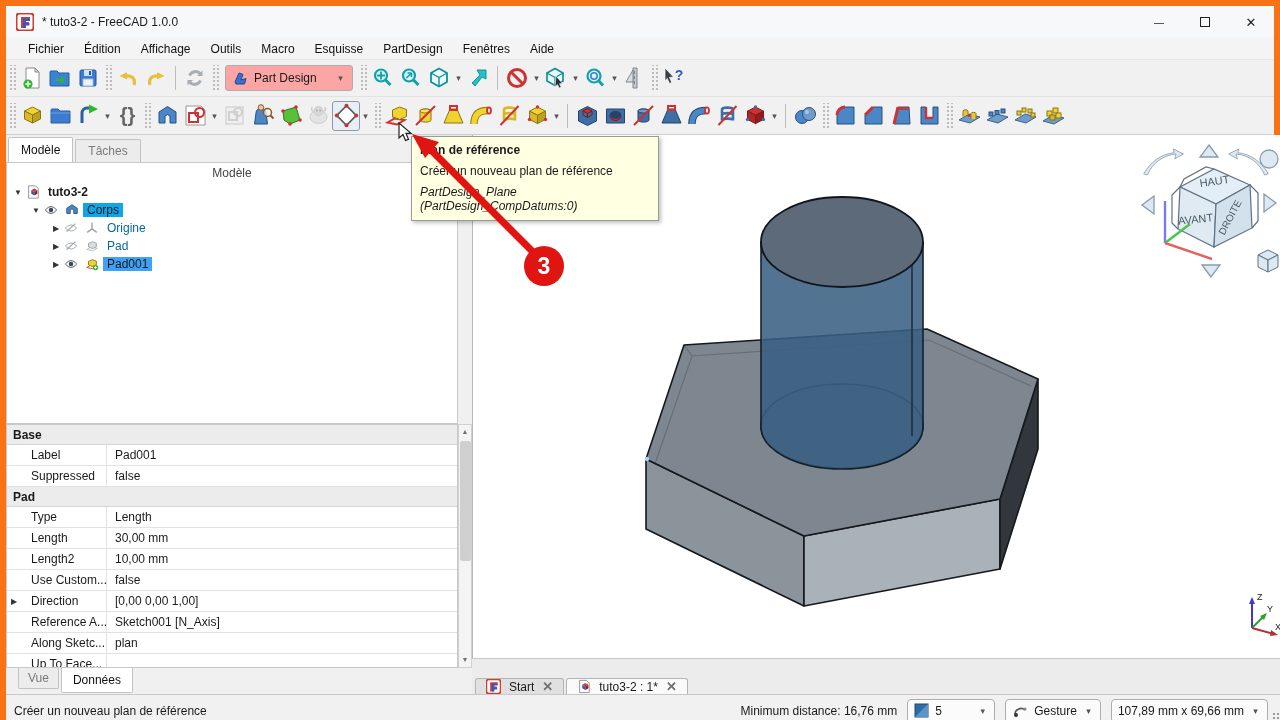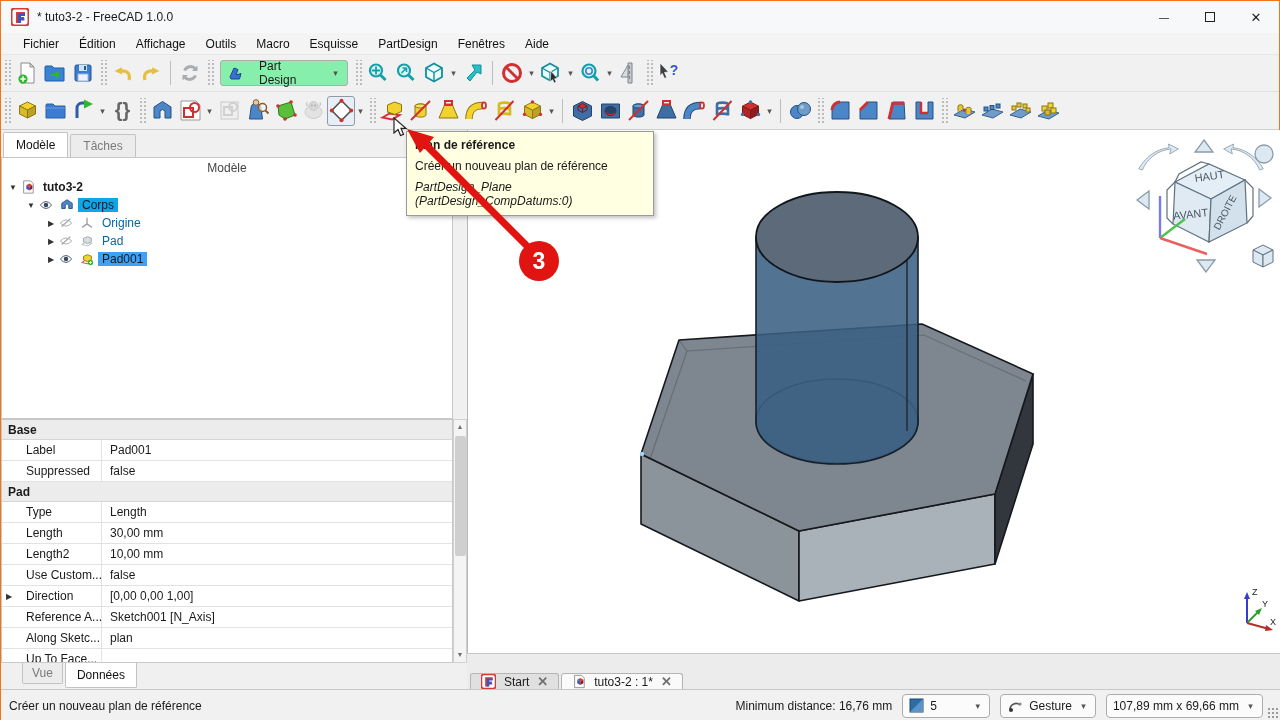--- a/index.html
+++ b/index.html
@@ -1,18 +1,18 @@
 <!DOCTYPE html>
 <html><head>
 <meta charset="utf-8">
 <style>
   * { margin:0; padding:0; box-sizing:border-box; }
   html,body { width:1280px; height:720px; overflow:hidden; }
   body { font-family:"Liberation Sans", sans-serif; font-size:12px; color:#1a1a1a; background:#f3f3f3; }
-  #app { position:relative; width:1280px; height:720px; background:#f3f3f3; border:1px solid #f97316; }
+  #app { position:relative; width:1280px; height:720px; background:#f3f3f3; border:6px solid #f97316; }
 
   
   .titlebar { position:absolute; left:0; top:0; width:100%; height:32px; background:#f7f8fa; display:flex; align-items:center; }
   .titlebar .logo { width:18px; height:18px; margin:0 8px 0 10px; }
   .titlebar .title { font-size:12px; color:#1a1a1a; }
   .win-controls { position:absolute; right:0; top:0; height:32px; display:flex; }
   .wc { width:46px; height:32px; display:flex; align-items:center; justify-content:center; font-size:13px; color:#202020; cursor:default; }
   .wc-min::before { content:"—"; font-size:10px; }
   .wc-max span { width:10px; height:10px; border:1.2px solid #202020; display:block; }
   .wc-close::before { content:"✕"; }
@@ -28,21 +28,21 @@
   .tb-btn { width:28px; height:30px; display:flex; align-items:center; justify-content:center; border-radius:3px; flex:0 0 auto; }
   .tb-btn svg { display:block; }
   .tb-btn.disabled { opacity:.45; filter:grayscale(1); }
   .tb-btn.hovered { border:1px solid #8f9aa8; background:#e8eef5; }
   .dd { width:11px; height:30px; display:flex; align-items:center; justify-content:center; color:#555; flex:0 0 auto; }
   .dd::after { content:"▾"; font-size:9px; }
   .grip { width:8px; height:26px; margin:0 2px; flex:0 0 auto;
     background-image:radial-gradient(circle, #bcbcbc 1px, transparent 1.2px); background-size:4px 4px; background-position:1px 2px; }
   .vsep { width:1px; height:24px; background:#bdbdbd; margin:0 5px; flex:0 0 auto; }
 
-  .wb-combo { height:26px; display:flex; align-items:center; gap:16px; background:#86efac; border:1px solid #adadad; border-radius:3px; padding:6px 6px; margin:0 4px; width:128px; flex:0 0 auto; }
+  .wb-combo { height:26px; display:flex; align-items:center; gap:6px; background:#fca5a5; border:1px solid #adadad; border-radius:3px; padding:6px 6px; margin:0 4px; width:128px; flex:0 0 auto; }
   .wb-combo .wb-label { flex:1; }
   .wb-combo .dd { height:24px; }
 
   
   .main { position:absolute; left:0; top:129px; width:1280px; height:559px; }
   .left-panel { position:absolute; left:0; top:0; width:466px; height:559px; background:#f0f0f0; }
   .panel-tabs { position:absolute; left:0; top:0; height:27px; display:flex; align-items:flex-end; padding-left:2px; }
   .ptab { padding:4px 12px; border:1px solid #c3c3c3; border-bottom:none; background:#ececec; color:#7a7a7a; margin-right:2px; border-radius:2px 2px 0 0; }
   .ptab.active { background:#fff; color:#111; padding:5px 12px; }
 
@@ -62,21 +62,21 @@
   .pgroup { height:20px; background:#ececec; font-weight:bold; padding:3px 0 0 6px; border-bottom:1px solid #d6d6d6; }
   .prow { height:21px; display:flex; border-bottom:1px solid #e2e2e2; }
   .prow .pexp { width:14px; display:flex; align-items:center; justify-content:center; color:#333; font-size:8px; flex:0 0 auto; }
   .prow .plabel { width:86px; padding:3px 2px 0 10px; border-right:1px solid #e2e2e2; overflow:hidden; white-space:nowrap; flex:0 0 auto; }
   .prow .pvalue { flex:1; padding:3px 0 0 8px; white-space:nowrap; overflow:hidden; }
   .pscroll { position:absolute; right:0; top:289px; width:14px; height:244px; background:#f4f4f4; border:1px solid #d0d0d0; }
   .pscroll .sarrow { height:14px; text-align:center; font-size:7px; color:#707070; padding-top:3px; }
   .pscroll .sthumb { position:absolute; top:16px; left:1px; width:11px; height:120px; background:#cfcfcf; border-radius:2px; }
   .pscroll .sarrow.down { position:absolute; bottom:0; width:100%; }
 
-  .panel-bottom-tabs { position:absolute; left:9px; top:533px; height:26px; display:flex; align-items:flex-start; padding-left:12px;justify-content:space-between; }
+  .panel-bottom-tabs { position:absolute; left:0; top:533px; height:26px; display:flex; align-items:flex-start; padding-left:12px;justify-content:space-between; }
   .btab { padding:3px 9px; border:1px solid #c3c3c3; border-top:none; background:#ececec; color:#7a7a7a; margin-right:2px; border-radius:0 0 2px 2px; }
   .btab.active { background:#fff; color:#111; padding:5px 11px; }
 
   
   .viewport { position:absolute; left:466px; top:0; width:814px; height:523px; background:#ffffff; border-left:1px solid #b8b8b8; overflow:hidden; }
   .model-svg { position:absolute; left:0; top:0; }
   .navcube { position:absolute; right:6px; top:8px; }
   .axis-ind { position:absolute; right:4px; bottom:16px; }
 
   

